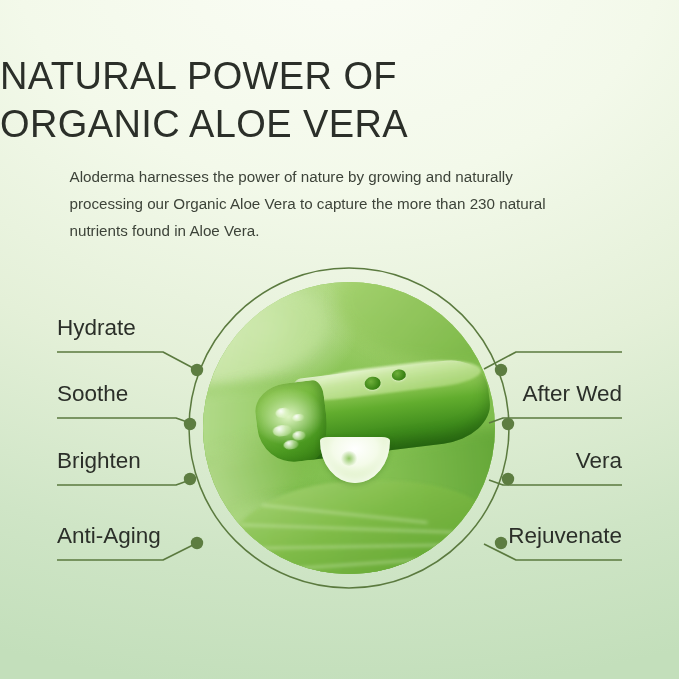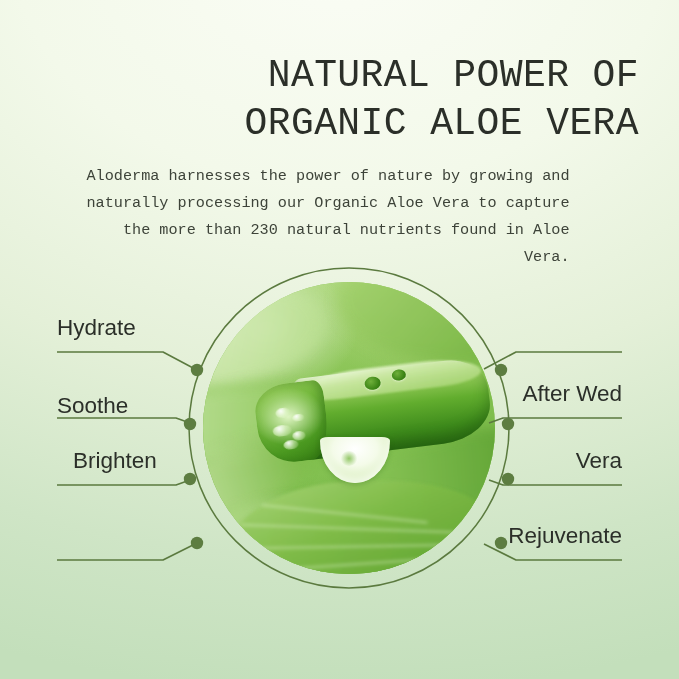--- a/index.html
+++ b/index.html
@@ -23,22 +23,21 @@
     background:
       radial-gradient(ellipse 150% 110% at 50% -8%, #fbfdf6 0%, #f3f9ea 32%, #e4f0d8 58%, #cfe5c6 82%, #c3dfbb 100%);
   }
 
   
   #header-block {
     position: absolute;
     left: 0;
     top: 52px;
     width: 639px;
-    text-align: right;
-    font-family: Liberation Mono, monospace;
+    text-align: left;
   }
   #page-title {
     margin: 0;
     font-size: 38px;
     font-weight: 400;
     letter-spacing: 0.4px;
     line-height: 1.27;
     color: #2b2f29;
     white-space: pre-line;
   }
@@ -217,22 +216,22 @@
     font-size: 22.5px;
     font-weight: 400;
     color: #2b2f29;
     line-height: 1;
     white-space: nowrap;
   }
   .benefit-label.left  { text-align: left; }
   .benefit-label.right { text-align: right; }
 
   #lbl-hydrate    { left: 57px;  top: 317px; }
-  #lbl-soothe     { left: 57px;  top: 395px; }
-  #lbl-brighten   { left: 57px;  top: 450px; margin-left: 16px; }
+  #lbl-soothe     { left: 57px;  top: 383px; }
+  #lbl-brighten   { left: 57px;  top: 450px; }
   #lbl-antiaging  { left: 57px;  top: 525px; }
 
   #lbl-antiacne   { right: 57px; top: 317px; }
   #lbl-aftersun   { right: 57px; top: 383px; }
   #lbl-firm       { right: 57px; top: 450px; }
   #lbl-rejuvenate { right: 57px; top: 525px; }
 </style>
 </head>
 <body>
 
@@ -307,19 +306,20 @@
         <circle cx="501" cy="370" r="6.2"></circle>
         <circle cx="508" cy="424" r="6.2"></circle>
         <circle cx="508" cy="479" r="6.2"></circle>
         <circle cx="501" cy="543" r="6.2"></circle>
       </g>
     </svg>
 
     <div class="benefit-label left" id="lbl-hydrate">Hydrate</div>
     <div class="benefit-label left" id="lbl-soothe">Soothe</div>
     <div class="benefit-label left" id="lbl-brighten">Brighten</div>
+    <div class="benefit-label left" id="lbl-antiaging">Anti-Aging</div>
 
     <div class="benefit-label right" id="lbl-aftersun">After Wed</div>
     <div class="benefit-label right" id="lbl-firm">Vera</div>
     <div class="benefit-label right" id="lbl-rejuvenate">Rejuvenate</div>
 
   </div>
 </div>
 
 </body></html>

